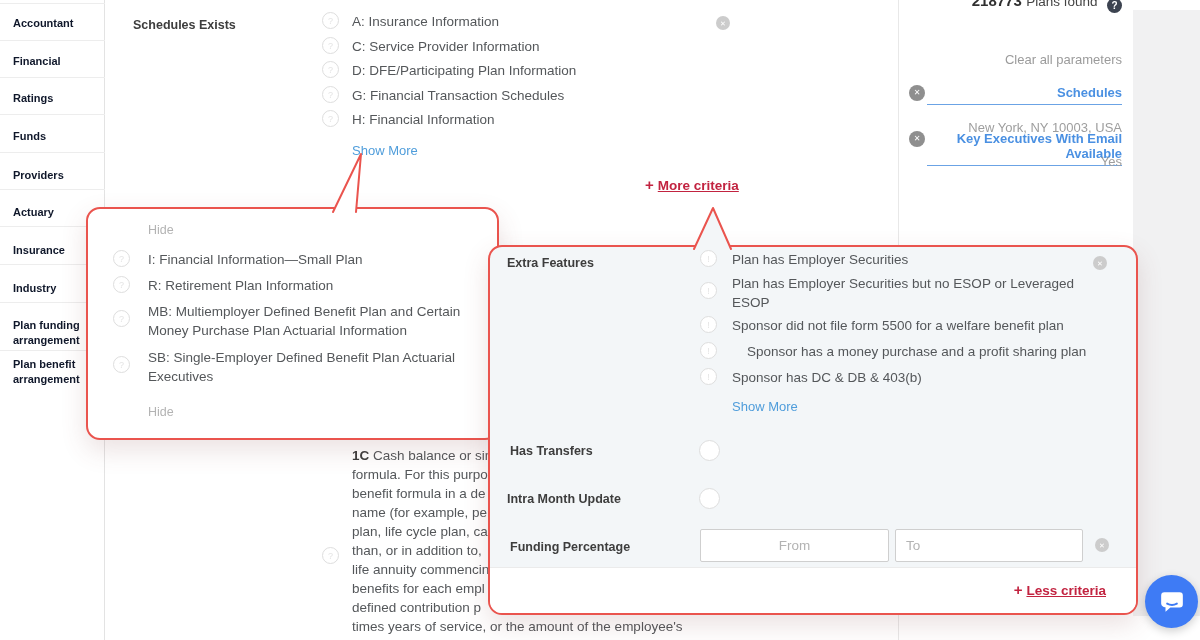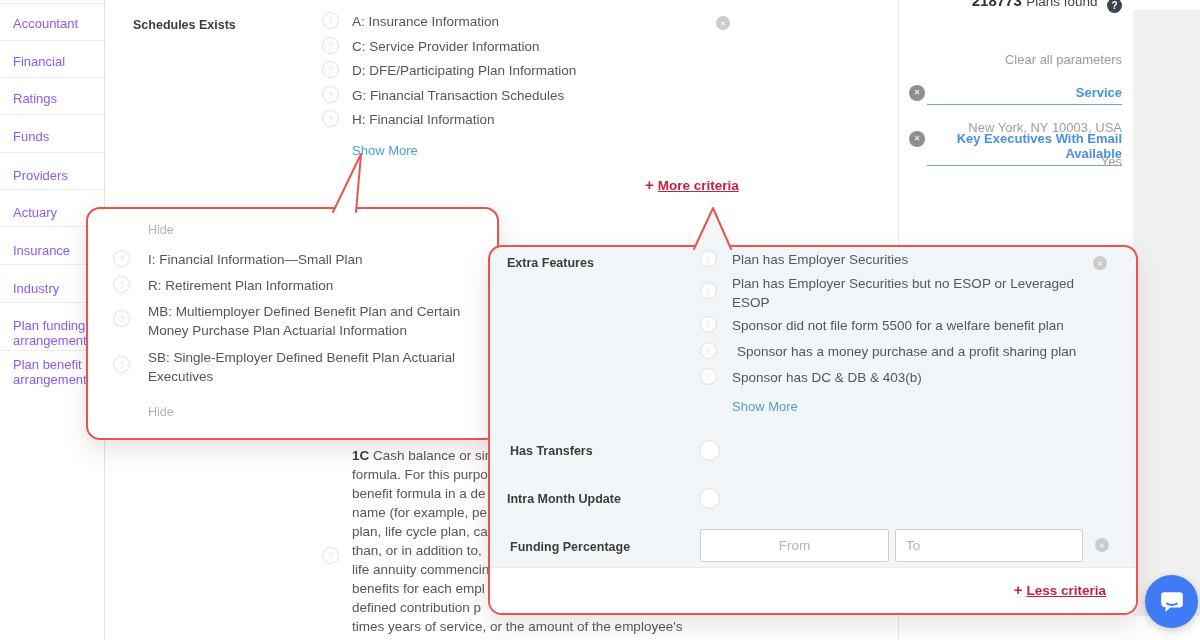--- a/index.html
+++ b/index.html
@@ -1,21 +1,21 @@
 <!DOCTYPE html>
 <html><head>
 <meta charset="utf-8">
 <style>
   * { margin:0; padding:0; box-sizing:border-box; }
   html,body { width:1200px; height:640px; overflow:hidden; }
   body { font-family:"Liberation Sans","DejaVu Sans",sans-serif; background:#fff; color:#4e4e4e; position:relative; }
   .abs { position:absolute; }
   
   .sidebar { position:absolute; left:0; top:0; width:105px; height:640px; background:#fff; border-right:1px solid #e3e3e3; z-index:2; }
-  .side-item { position:absolute; left:13px; width:88px; font-size:13px; font-weight:400; color:#8b5cf6; line-height:15px; cursor:pointer; }
+  .side-item { position:absolute; left:13px; width:88px; font-size:11px; font-weight:700; color:#0f172a; line-height:15px; cursor:pointer; }
   .side-border { position:absolute; left:0; width:105px; height:1px; background:#ededed; }
   
   .sec-label { position:absolute; font-size:12.5px; font-weight:700; color:#3d3d3d; }
   .opt-row { position:absolute; display:flex; align-items:flex-start; }
   .radio { width:17px; height:17px; border-radius:50%; border:1.5px solid #dedede; background:#fff; display:flex; align-items:center; justify-content:center; font-size:9px; color:#e4e4e4; flex:0 0 auto; }
   .radio-lg { width:21px; height:21px; border-width:1.5px; }
   .opt-text { margin-left:13px; font-size:13.5px; color:#54575a; line-height:19px; white-space:nowrap; }
   .showmore { position:absolute; font-size:13px; color:#4f9ddb; cursor:pointer; }
   .xicon { border-radius:50%; background:#cccccc; color:#fff; display:flex; align-items:center; justify-content:center; font-size:7px; line-height:1; cursor:pointer; }
   .xicon-sm { width:14px; height:14px; }
@@ -121,21 +121,21 @@
 <div class="count-row">
   <span class="count-num">218773</span>
   <span class="count-lbl"> <span>Plans found</span></span>
   <span class="qicon">?</span>
 </div>
 <div class="rp-text" style="top:52px; right:78px; z-index:1;">Clear all parameters</div>
 
 <span class="xicon xicon-md abs" style="left:909px; top:85px; z-index:1;">
     <span>✕</span>
   </span>
-<div class="rp-link" style="top:85px;">Service</div>
+<div class="rp-link" style="top:85px;">Schedules</div>
 <div class="rp-text" style="top:120px; right:78px; color:#9e9e9e; z-index:1;">New York, NY 10003, USA</div>
 
 <span class="xicon xicon-md abs" style="left:909px; top:131px; z-index:1;">
     <span>✕</span>
   </span>
 <div class="rp-link" style="top:131px;">Key Executives With Email Available</div>
 <div class="rp-text" style="top:154px; right:78px; color:#9e9e9e; z-index:1;">Yes</div>
 
 <span class="radio abs" style="left:322px; top:547px; z-index:1;">
     <span>?</span>
@@ -205,21 +205,21 @@
   </div>
 
   <span class="radio abs" style="left:210px; top:69px;">
       <span>!</span>
     </span>
   <div class="opt-text abs" style="left:242px; top:69px; margin-left:0;">Sponsor did not file form 5500 for a welfare benefit plan</div>
 
   <span class="radio abs" style="left:210px; top:95px;">
       <span>!</span>
     </span>
-  <div class="opt-text abs" style="left:242px; top:95px; margin-left:5px;">Sponsor has a money purchase and a profit sharing plan</div>
+  <div class="opt-text abs" style="left:242px; top:95px; margin-left:15px;">Sponsor has a money purchase and a profit sharing plan</div>
 
   <span class="radio abs" style="left:210px; top:121px;">
       <span>!</span>
     </span>
   <div class="opt-text abs" style="left:242px; top:121px; margin-left:0;">Sponsor has DC &amp; DB &amp; 403(b)</div>
 
   <div class="showmore" style="left:242px; top:152px;">Show More</div>
 
   <div class="p2-label" style="left:20px; top:197px;">Has Transfers</div>
   <span class="radio radio-lg abs" style="left:209px; top:193px;"></span>

